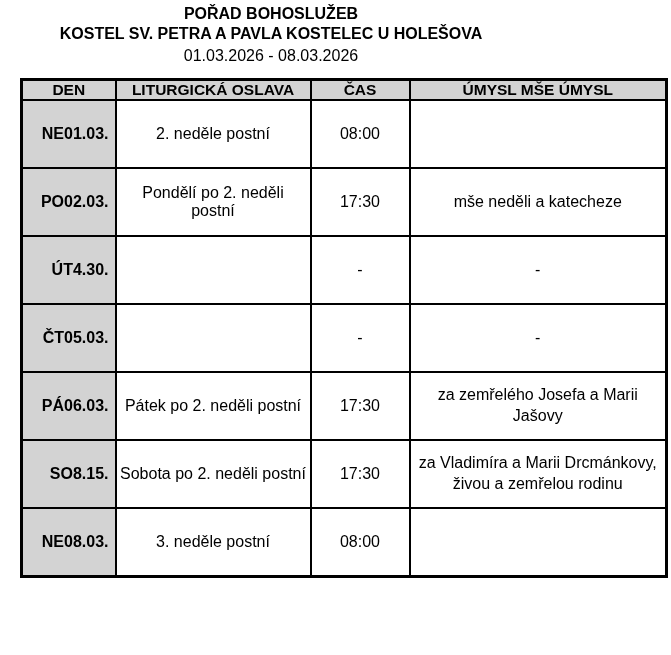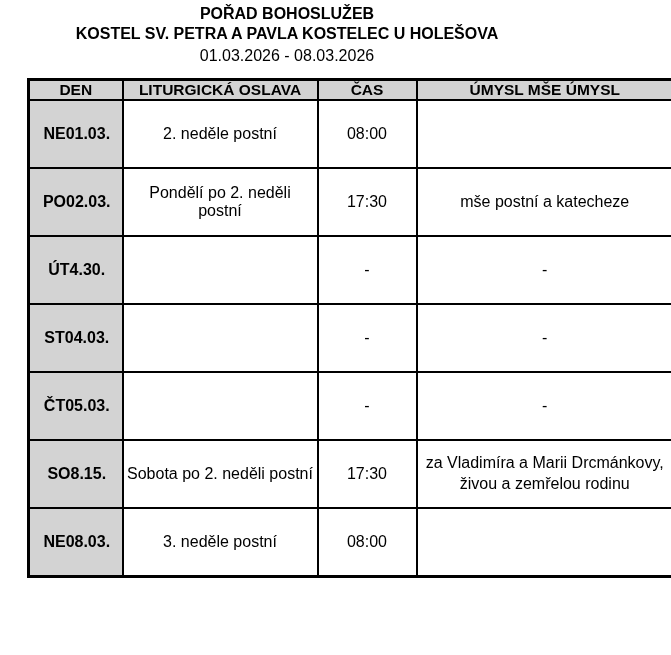--- a/index.html
+++ b/index.html
@@ -9,21 +9,20 @@
     width: 671px;
     height: 655px;
     overflow: hidden;
     font-family: "Liberation Sans", sans-serif;
     color: #000000;
   }
   .page {
     width: 542px;
     height: 655px;
     position: relative;
-    margin-left: 16px;
   }
   .doc-header {
     text-align: center;
     padding-top: 4px;
   }
   .doc-title {
     font-size: 16px;
     font-weight: bold;
     line-height: 20px;
   }
@@ -33,21 +32,21 @@
     line-height: 20px;
   }
   .doc-daterange {
     font-size: 16px;
     font-weight: normal;
     line-height: 20px;
     margin-top: 2px;
   }
   table.schedule {
     position: absolute;
-    left: 11px;
+    left: 20px;
     top: 78px;
     width: 645px;
     border-collapse: collapse;
     table-layout: fixed;
     border: 3px solid #000000;
   }
   table.schedule th,
   table.schedule td {
     border: 2px solid #000000;
     overflow: hidden;
@@ -68,21 +67,21 @@
     text-align: center;
     padding: 0 2px;
   }
   td.cell-day {
     background: #d3d3d3;
     font-weight: bold;
     padding: 0;
   }
   .day-wrap {
     display: flex;
-    justify-content: center;
+    justify-content: flex-end;
     align-items: center;
     padding: 0 4px 0 6px;
   }
   td.cell-intention {
     line-height: 1.3;
     padding: 0 2px;
   }
 </style>
 </head>
 <body>
@@ -124,54 +123,54 @@
       </tr>
       <tr>
         <td class="cell-day">
           <div class="day-wrap">
             <span>PO</span>
             <span>02.03.</span>
           </div>
         </td>
         <td class="cell-celebration">Pondělí po 2. neděli postní</td>
         <td class="cell-time">17:30</td>
-        <td class="cell-intention">mše postní a katecheze</td>
+        <td class="cell-intention">mše neděli a katecheze</td>
       </tr>
       <tr>
         <td class="cell-day">
           <div class="day-wrap">
             <span>ÚT</span>
             <span>4.30.</span>
-          </div>
-        </td>
-        <td class="cell-celebration"></td>
-        <td class="cell-time">-</td>
-        <td class="cell-intention">-</td>
-      </tr>
-      <tr>
-        <td class="cell-day">
-          <div class="day-wrap">
-            <span>ST</span>
-            <span>04.03.</span>
           </div>
         </td>
         <td class="cell-celebration"></td>
         <td class="cell-time">-</td>
         <td class="cell-intention">-</td>
       </tr>
       <tr>
         <td class="cell-day">
           <div class="day-wrap">
             <span>ČT</span>
             <span>05.03.</span>
           </div>
         </td>
         <td class="cell-celebration"></td>
         <td class="cell-time">-</td>
         <td class="cell-intention">-</td>
+      </tr>
+      <tr>
+        <td class="cell-day">
+          <div class="day-wrap">
+            <span>PÁ</span>
+            <span>06.03.</span>
+          </div>
+        </td>
+        <td class="cell-celebration">Pátek po 2. neděli postní</td>
+        <td class="cell-time">17:30</td>
+        <td class="cell-intention">za zemřelého Josefa a Marii Jašovy</td>
       </tr>
       <tr>
         <td class="cell-day">
           <div class="day-wrap">
             <span>SO</span>
             <span>8.15.</span>
           </div>
         </td>
         <td class="cell-celebration">Sobota po 2. neděli postní</td>
         <td class="cell-time">17:30</td>

